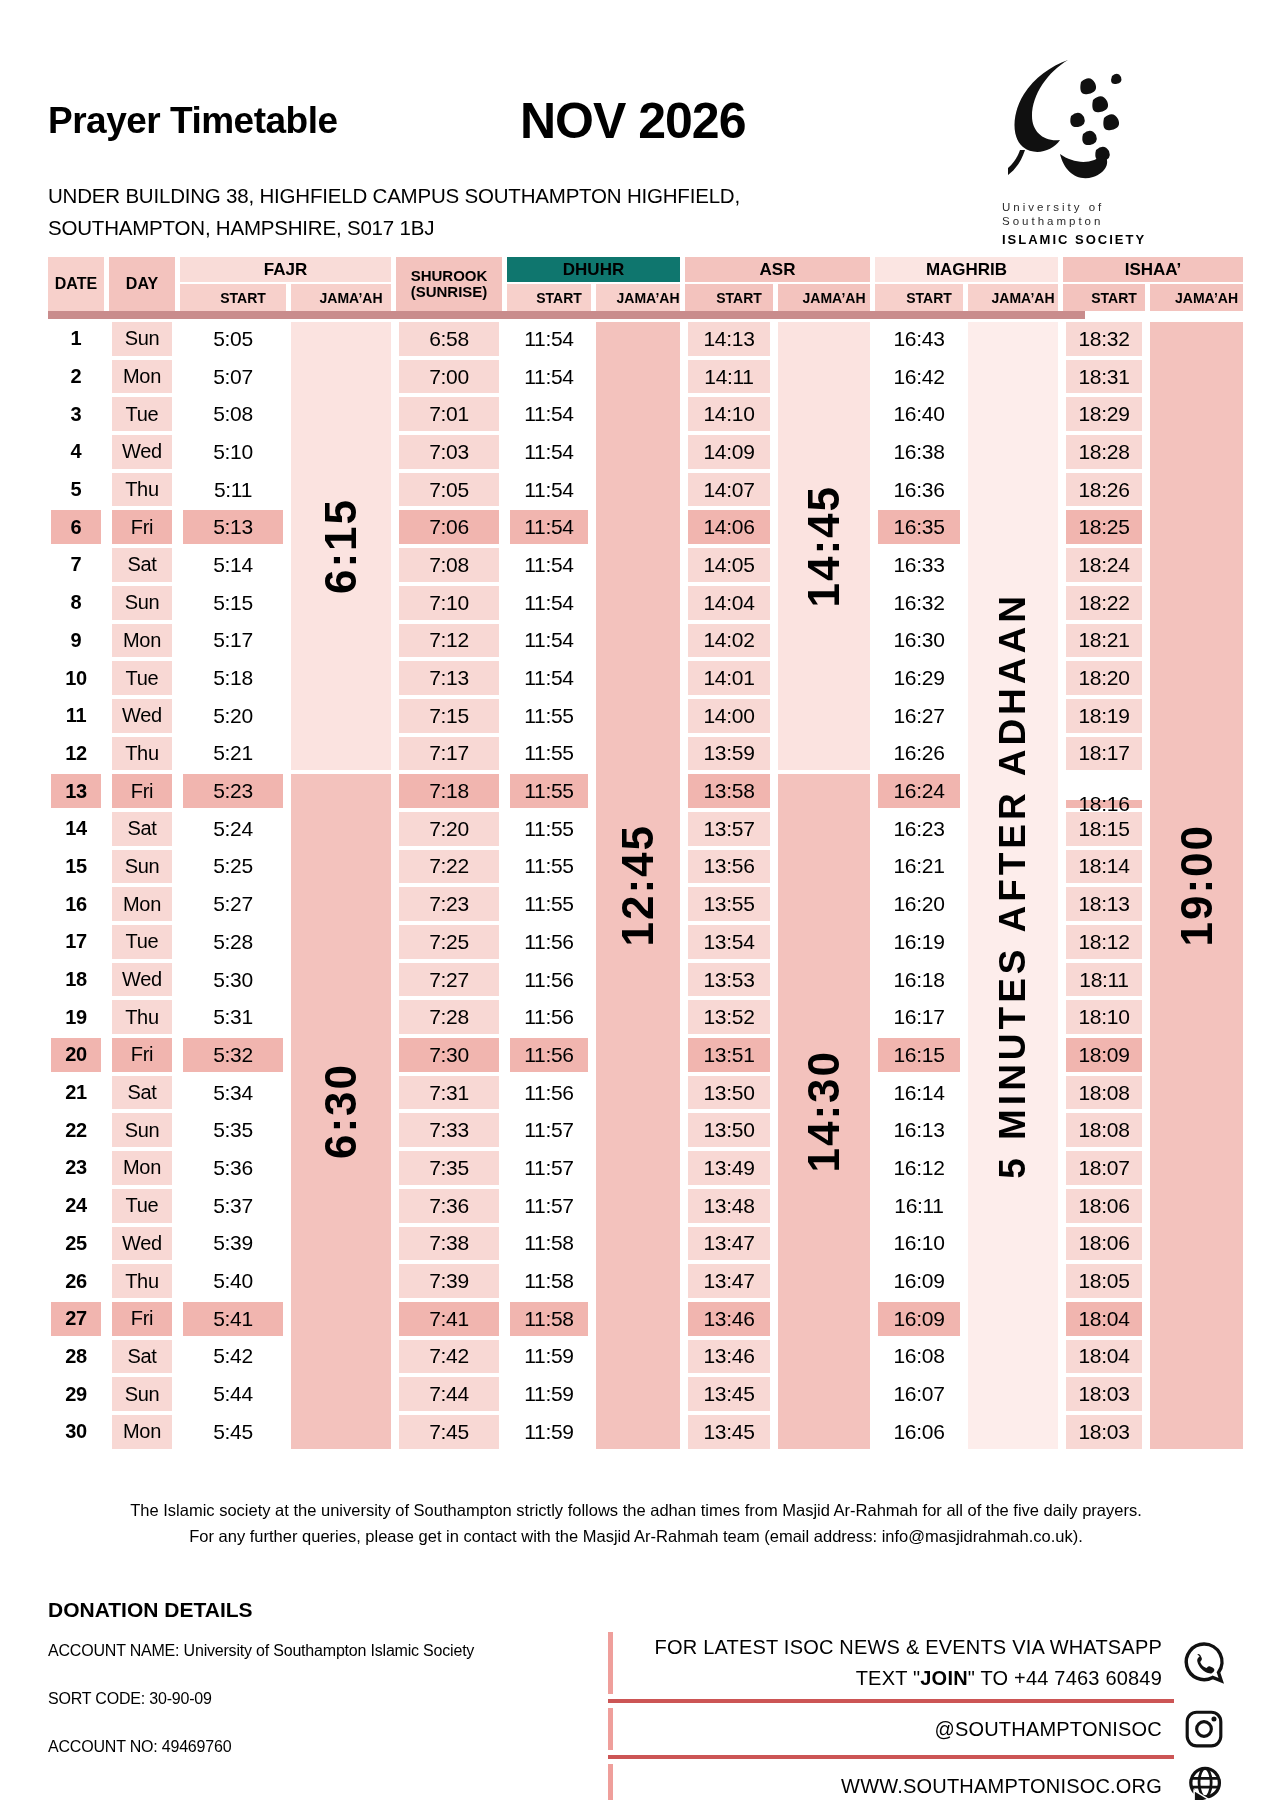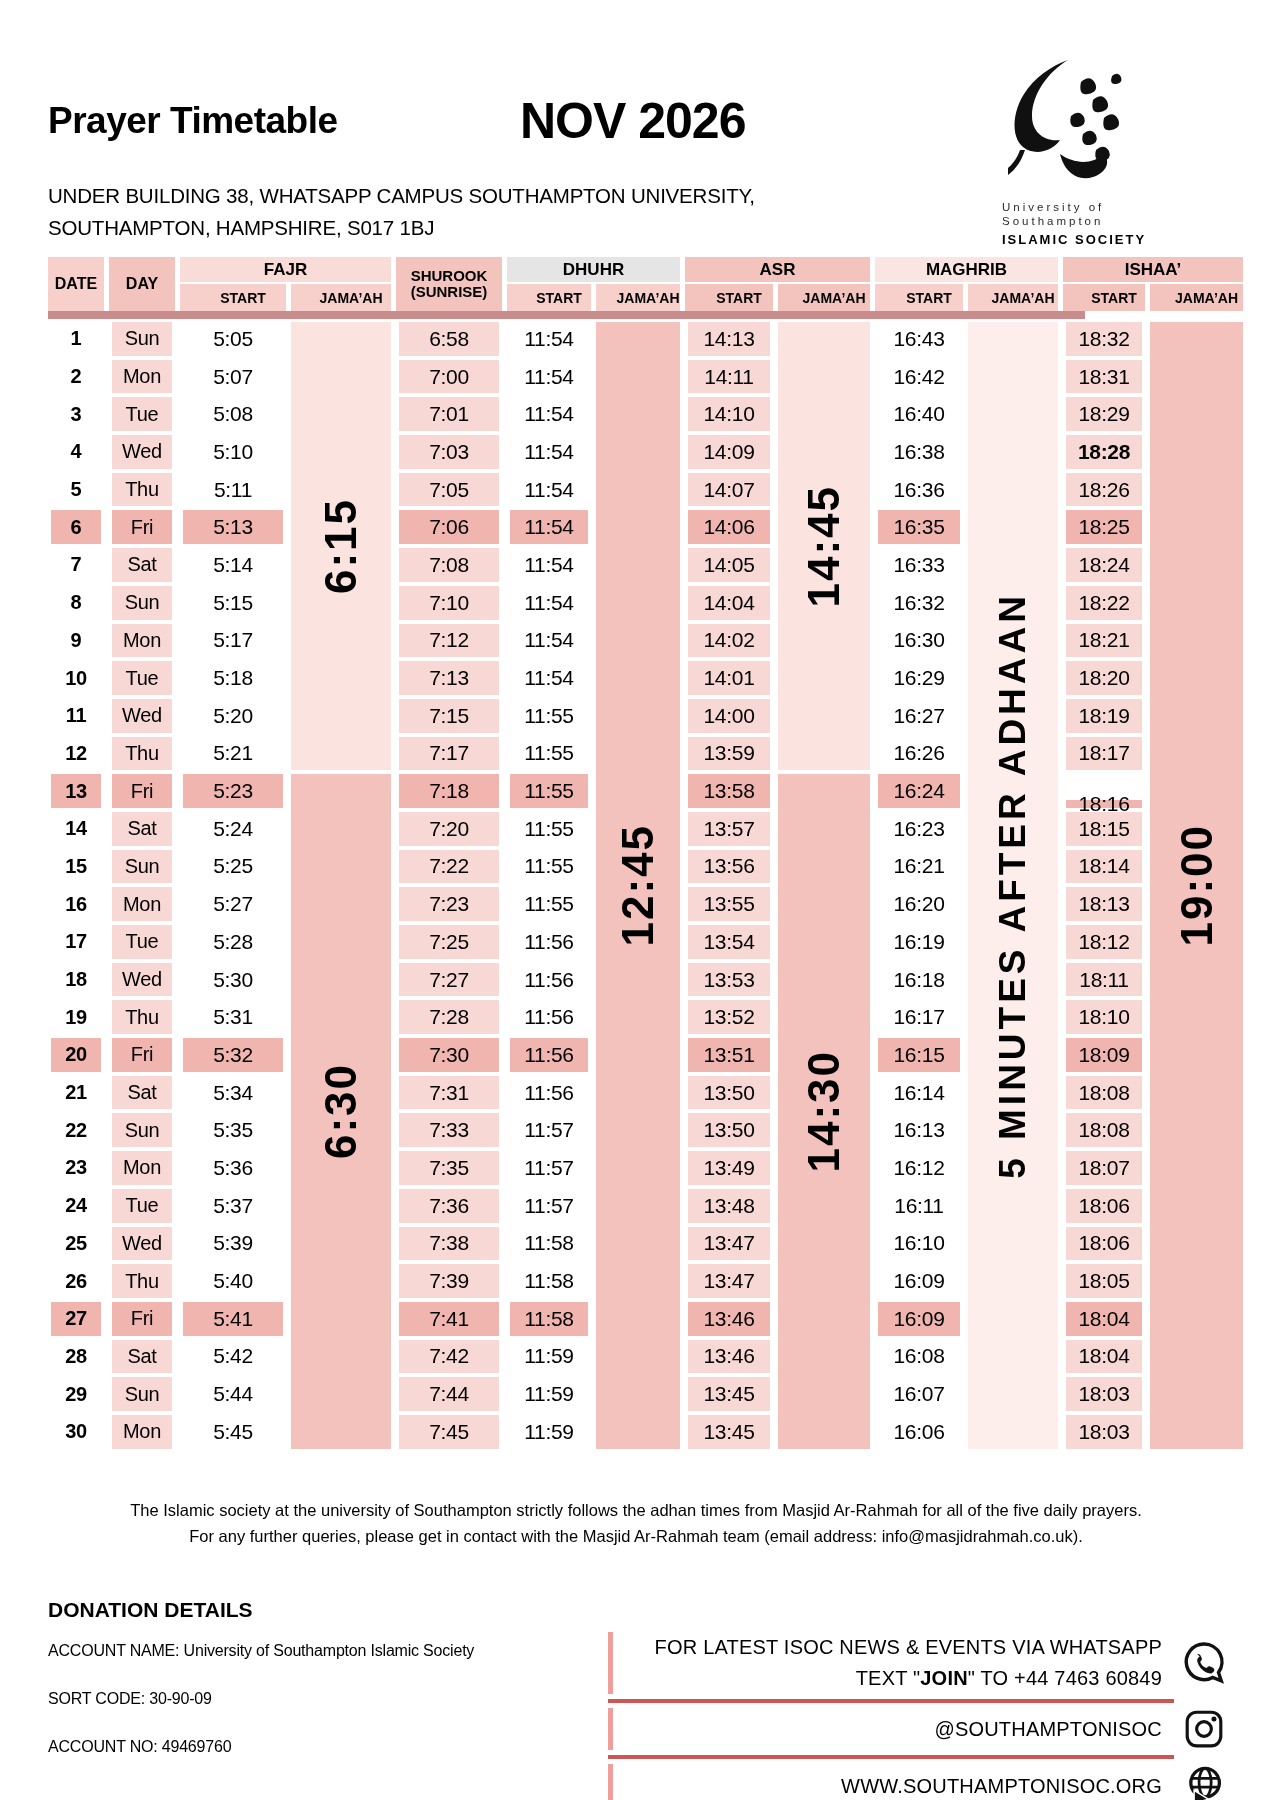--- a/index.html
+++ b/index.html
@@ -69,21 +69,21 @@
   .s-hline{height:4px;background:var(--line);width:566px;margin:5px 0;}
 </style>
 </head>
 <body>
 
 <div class="page">
 
   <div class="title">Prayer Timetable</div>
   <div class="month">NOV 2026</div>
   <div class="address">
-    <div>UNDER BUILDING 38, WHATSAPP CAMPUS SOUTHAMPTON UNIVERSITY,</div>
+    <div>UNDER BUILDING 38, HIGHFIELD CAMPUS SOUTHAMPTON HIGHFIELD,</div>
     <div>SOUTHAMPTON, HAMPSHIRE, S017 1BJ</div>
   </div>
 
   <div class="logo">
     <svg width="132" height="142" viewBox="0 0 132 142">
       <g fill="#101010">
         <path d="M60 2 C40 14 24 36 24 58 c0 16 12 26 28 24 c-8 12 -26 16 -37 7 C3 79 4 55 16 36 C26 20 43 8 60 2 Z"></path>
         <path d="M17 92 c-4 12 -10 20 -17 25 l0 -7 c6 -5 9 -10 12 -18 z"></path>
         <path d="M73 24 q9 -8 14 1 q4 9 -7 11 q-10 2 -7 -12 z"></path>
         <path d="M85 42 q9 -8 14 1 q4 9 -7 11 q-10 2 -7 -12 z"></path>
@@ -101,21 +101,21 @@
   </div>
 
   <div class="thead">
     <div class="h h-date rs2">DATE</div>
     <div class="h h-day rs2">DAY</div>
     <div class="h hb-fajr" style="grid-row: 1; background: rgb(249, 220, 216);">FAJR</div>
     <div class="h h-shurook two rs2">
       <div>SHUROOK</div>
       <div>(SUNRISE)</div>
     </div>
-    <div class="h hb-dhuhr" style="grid-row: 1; background: #e5e5e5;">DHUHR</div>
+    <div class="h hb-dhuhr" style="grid-row: 1; background: #0f766e;">DHUHR</div>
     <div class="h hb-asr" style="grid-row:1">ASR</div>
     <div class="h hb-maghrib" style="grid-row: 1; background: rgb(251, 229, 226);">MAGHRIB</div>
     <div class="h hb-ishaa" style="grid-row:1">ISHAA’</div>
 
     <div class="h sub hs-light" style="grid-column:3;grid-row:2">START</div>
     <div class="h sub hs-light" style="grid-column:4;grid-row:2">JAMA’AH</div>
     <div class="h sub hs-light" style="grid-column:6;grid-row:2">START</div>
     <div class="h sub hs-light" style="grid-column:7;grid-row:2">JAMA’AH</div>
     <div class="h sub hs-med" style="grid-column:8;grid-row:2">START</div>
     <div class="h sub hs-med" style="grid-column:9;grid-row:2">JAMA’AH</div>
@@ -152,21 +152,21 @@
       <div class="cell pale-c" style="grid-area: 3 / 8;">14:10</div>
       <div class="cell white-c" style="grid-area: 3 / 10;">16:40</div>
       <div class="cell pale-c" style="grid-area: 3 / 12;">18:29</div>
       <div class="cell date-c" style="grid-area: 4 / 1;">4</div>
       <div class="cell day-c" style="grid-area: 4 / 2;">Wed</div>
       <div class="cell white-c" style="grid-area: 4 / 3;">5:10</div>
       <div class="cell pale-c" style="grid-area: 4 / 5;">7:03</div>
       <div class="cell white-c" style="grid-area: 4 / 6;">11:54</div>
       <div class="cell pale-c" style="grid-area: 4 / 8;">14:09</div>
       <div class="cell white-c" style="grid-area: 4 / 10;">16:38</div>
-      <div class="cell pale-c" style="grid-area: 4 / 12; font-weight: bold;">18:28</div>
+      <div class="cell pale-c" style="grid-area: 4 / 12;">18:28</div>
       <div class="cell date-c" style="grid-area: 5 / 1;">5</div>
       <div class="cell day-c" style="grid-area: 5 / 2;">Thu</div>
       <div class="cell white-c" style="grid-area: 5 / 3;">5:11</div>
       <div class="cell pale-c" style="grid-area: 5 / 5;">7:05</div>
       <div class="cell white-c" style="grid-area: 5 / 6;">11:54</div>
       <div class="cell pale-c" style="grid-area: 5 / 8;">14:07</div>
       <div class="cell white-c" style="grid-area: 5 / 10;">16:36</div>
       <div class="cell pale-c" style="grid-area: 5 / 12;">18:26</div>
       <div class="cell date-c fri" style="grid-area: 6 / 1;">6</div>
       <div class="cell day-c fri" style="grid-area: 6 / 2;">Fri</div>

